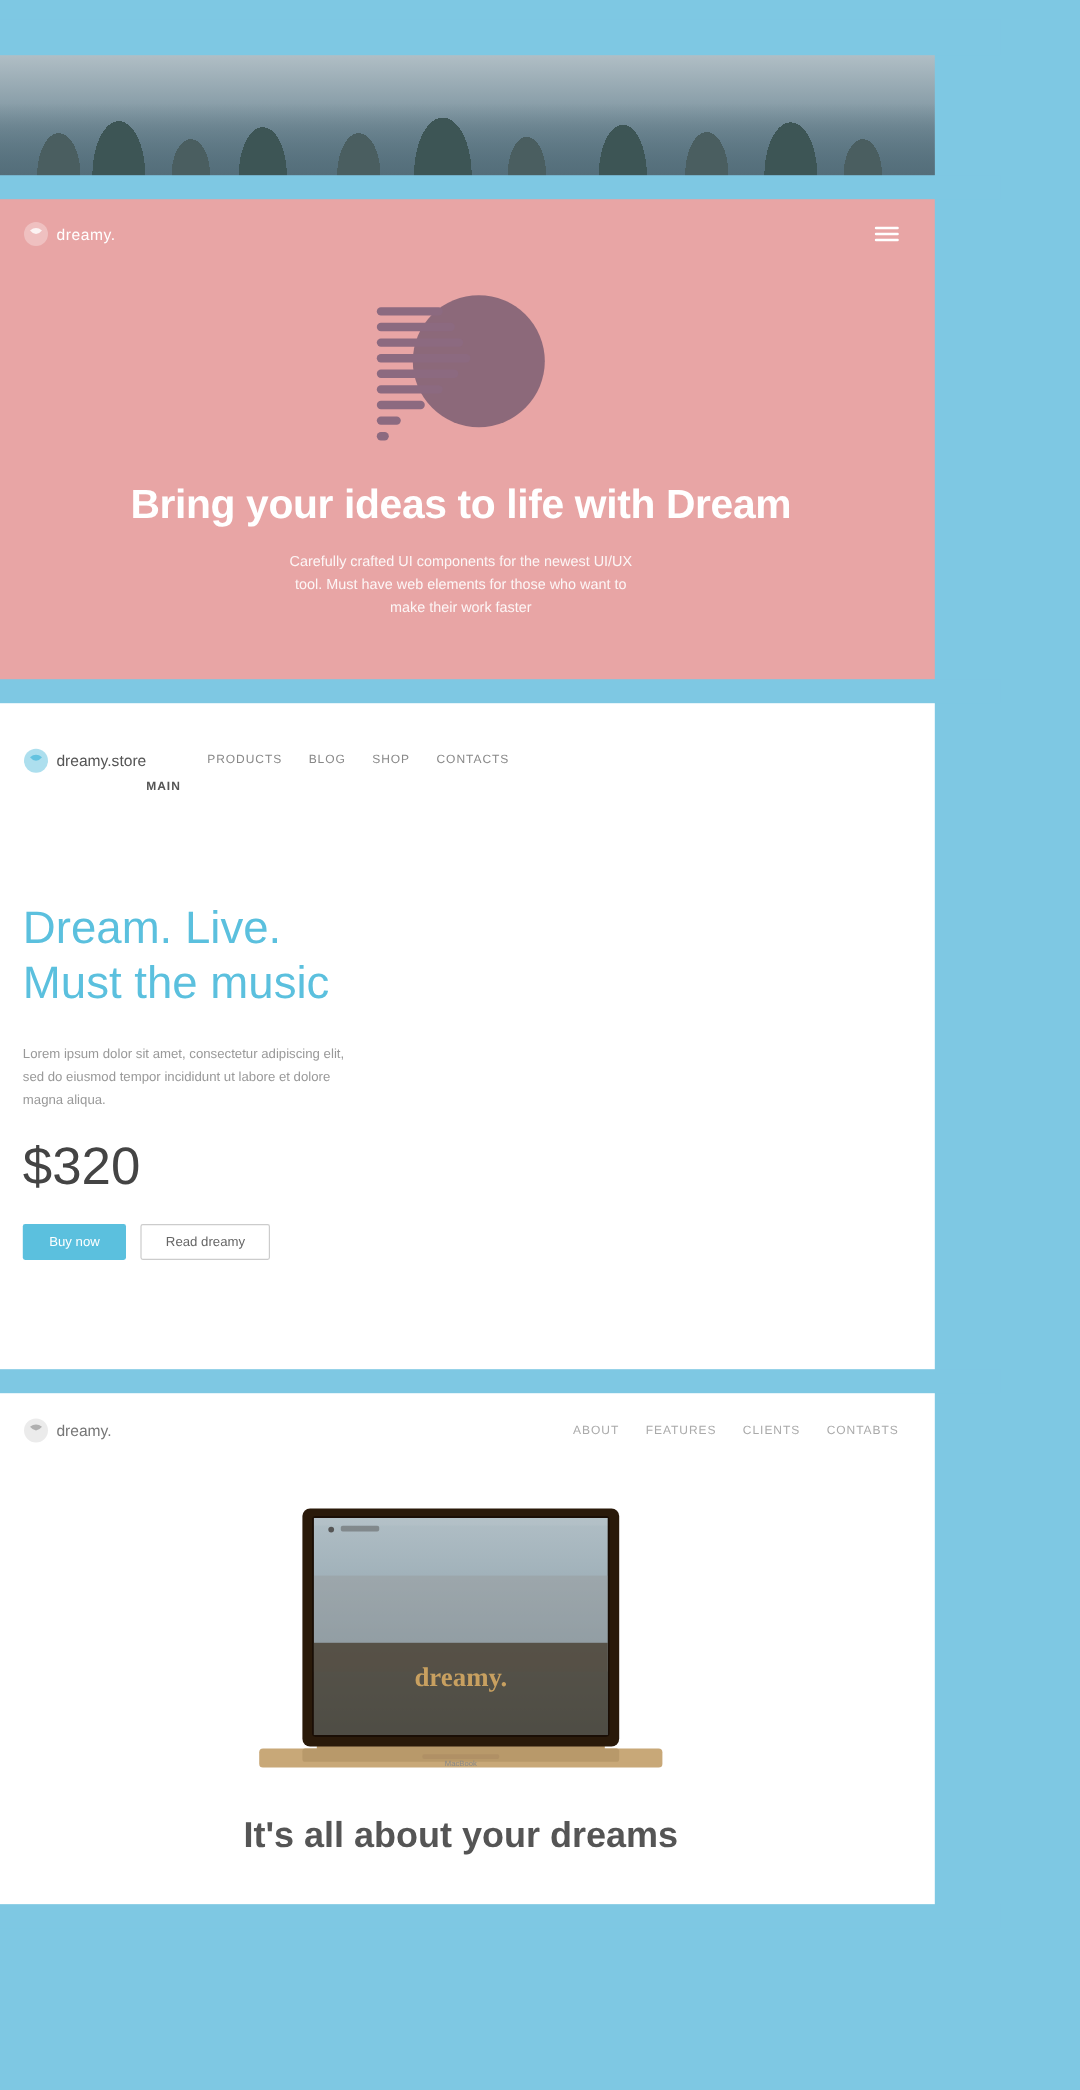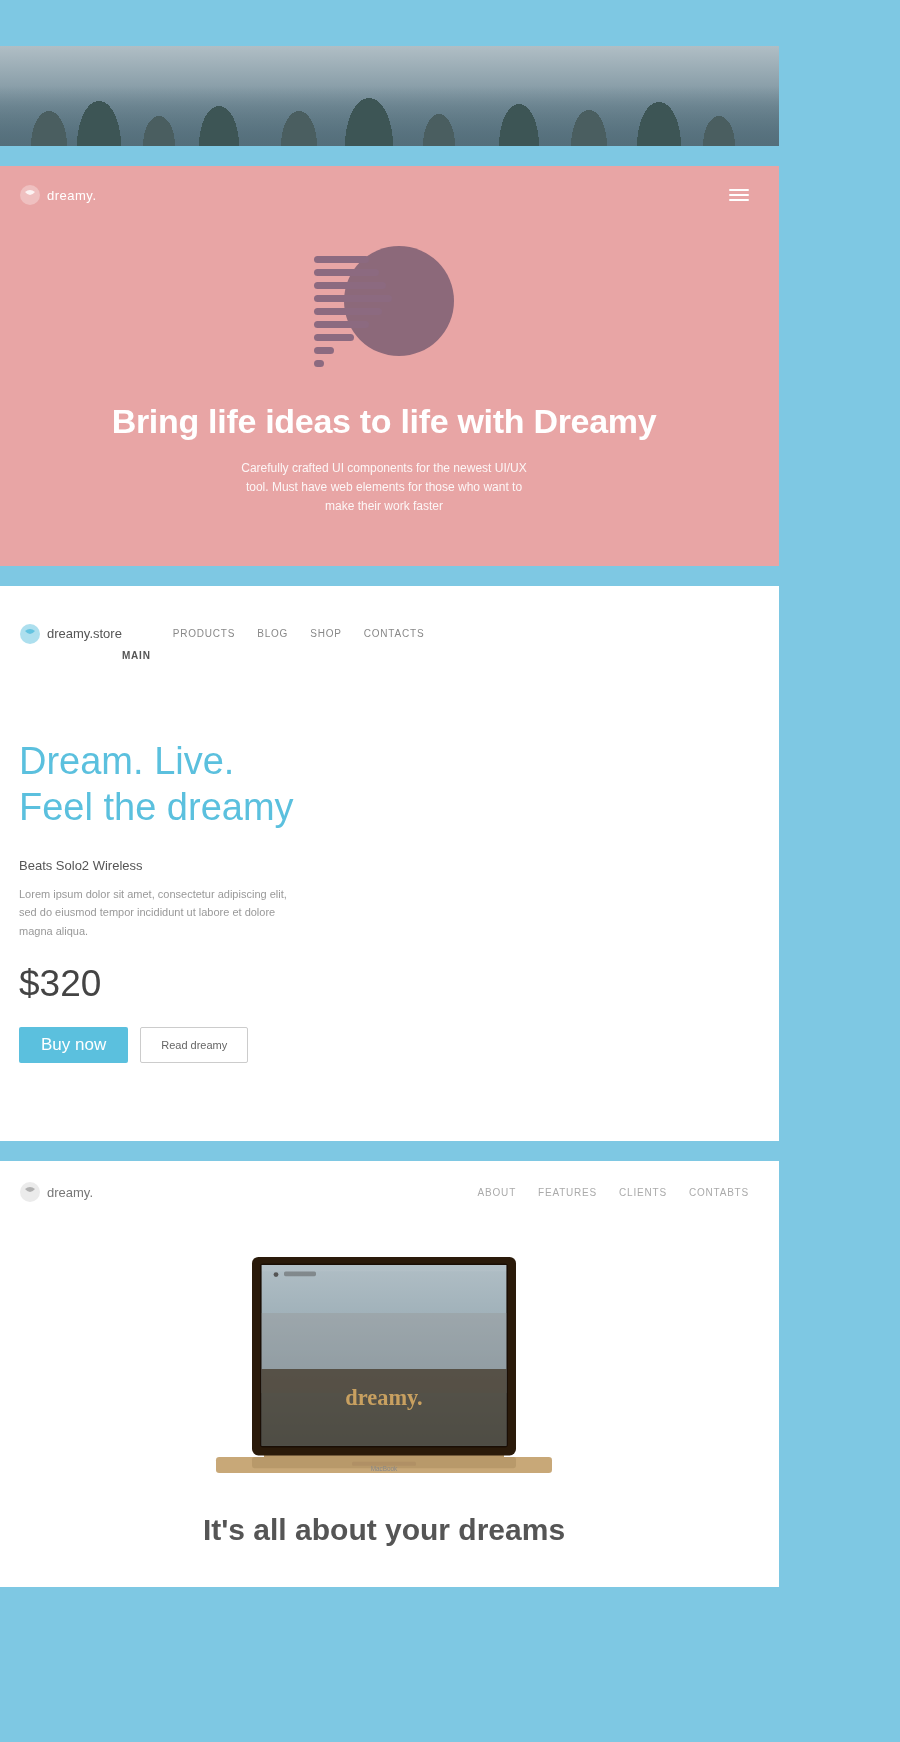--- a/index.html
+++ b/index.html
@@ -222,34 +222,34 @@
     }
     .store-hero-desc {
       color: #999;
       font-size: 11px;
       line-height: 1.7;
       max-width: 280px;
       margin-bottom: 22px;
     }
     .store-hero-price {
       color: #444;
-      font-size: 37px;
+      font-size: 44px;
       font-weight: 400;
       margin-bottom: 22px;
     }
     .store-buttons {
       display: flex;
       gap: 12px;
     }
     .btn-buy {
       background: #5bc0de;
       color: white;
       border: none;
       padding: 8px 22px;
-      font-size: 17px;
+      font-size: 11px;
       border-radius: 2px;
       cursor: pointer;
     }
     .btn-review {
       background: white;
       color: #666;
       border: 1px solid #ccc;
       padding: 8px 20px;
       font-size: 11px;
       border-radius: 2px;
@@ -371,21 +371,21 @@
           <span style="width:65px"></span>
           <span style="width:72px"></span>
           <span style="width:78px"></span>
           <span style="width:68px"></span>
           <span style="width:55px"></span>
           <span style="width:40px"></span>
           <span style="width:20px"></span>
           <span style="width:10px"></span>
         </div>
       </div>
-      <h1 class="pink-hero-title">Bring life ideas to life with Dreamy</h1>
+      <h1 class="pink-hero-title">Bring your ideas to life with Dream</h1>
       <p class="pink-hero-subtitle">Carefully crafted UI components for the newest UI/UX tool. Must have web elements for those who want to make their work faster</p>
     </div>
   </div>
 
   <div class="gap-between"></div>
 
   <div class="section-store">
     <nav class="store-nav">
       <div class="store-logo">
         <svg class="store-logo-icon" viewBox="0 0 22 22" fill="none">
@@ -400,23 +400,22 @@
         <a class="store-nav-link">BLOG</a>
         <a class="store-nav-link">SHOP</a>
         <a class="store-nav-link">CONTACTS</a>
       </div>
     </nav>
 
     <div class="store-hero">
       <div class="store-hero-left">
         <h2 class="store-hero-headline">
           <span>Dream. Live.</span><br>
-          <span>Feel the dreamy</span>
+          <span>Must the music</span>
         </h2>
-        <p class="store-hero-product-name">Beats Solo2 Wireless</p>
         <p class="store-hero-desc">Lorem ipsum dolor sit amet, consectetur adipiscing elit, sed do eiusmod tempor incididunt ut labore et dolore magna aliqua.</p>
         <div class="store-hero-price">$320</div>
         <div class="store-buttons">
           <button class="btn-buy">Buy now</button>
           <button class="btn-review">Read dreamy</button>
         </div>
       </div>
 
     </div>
   </div>

